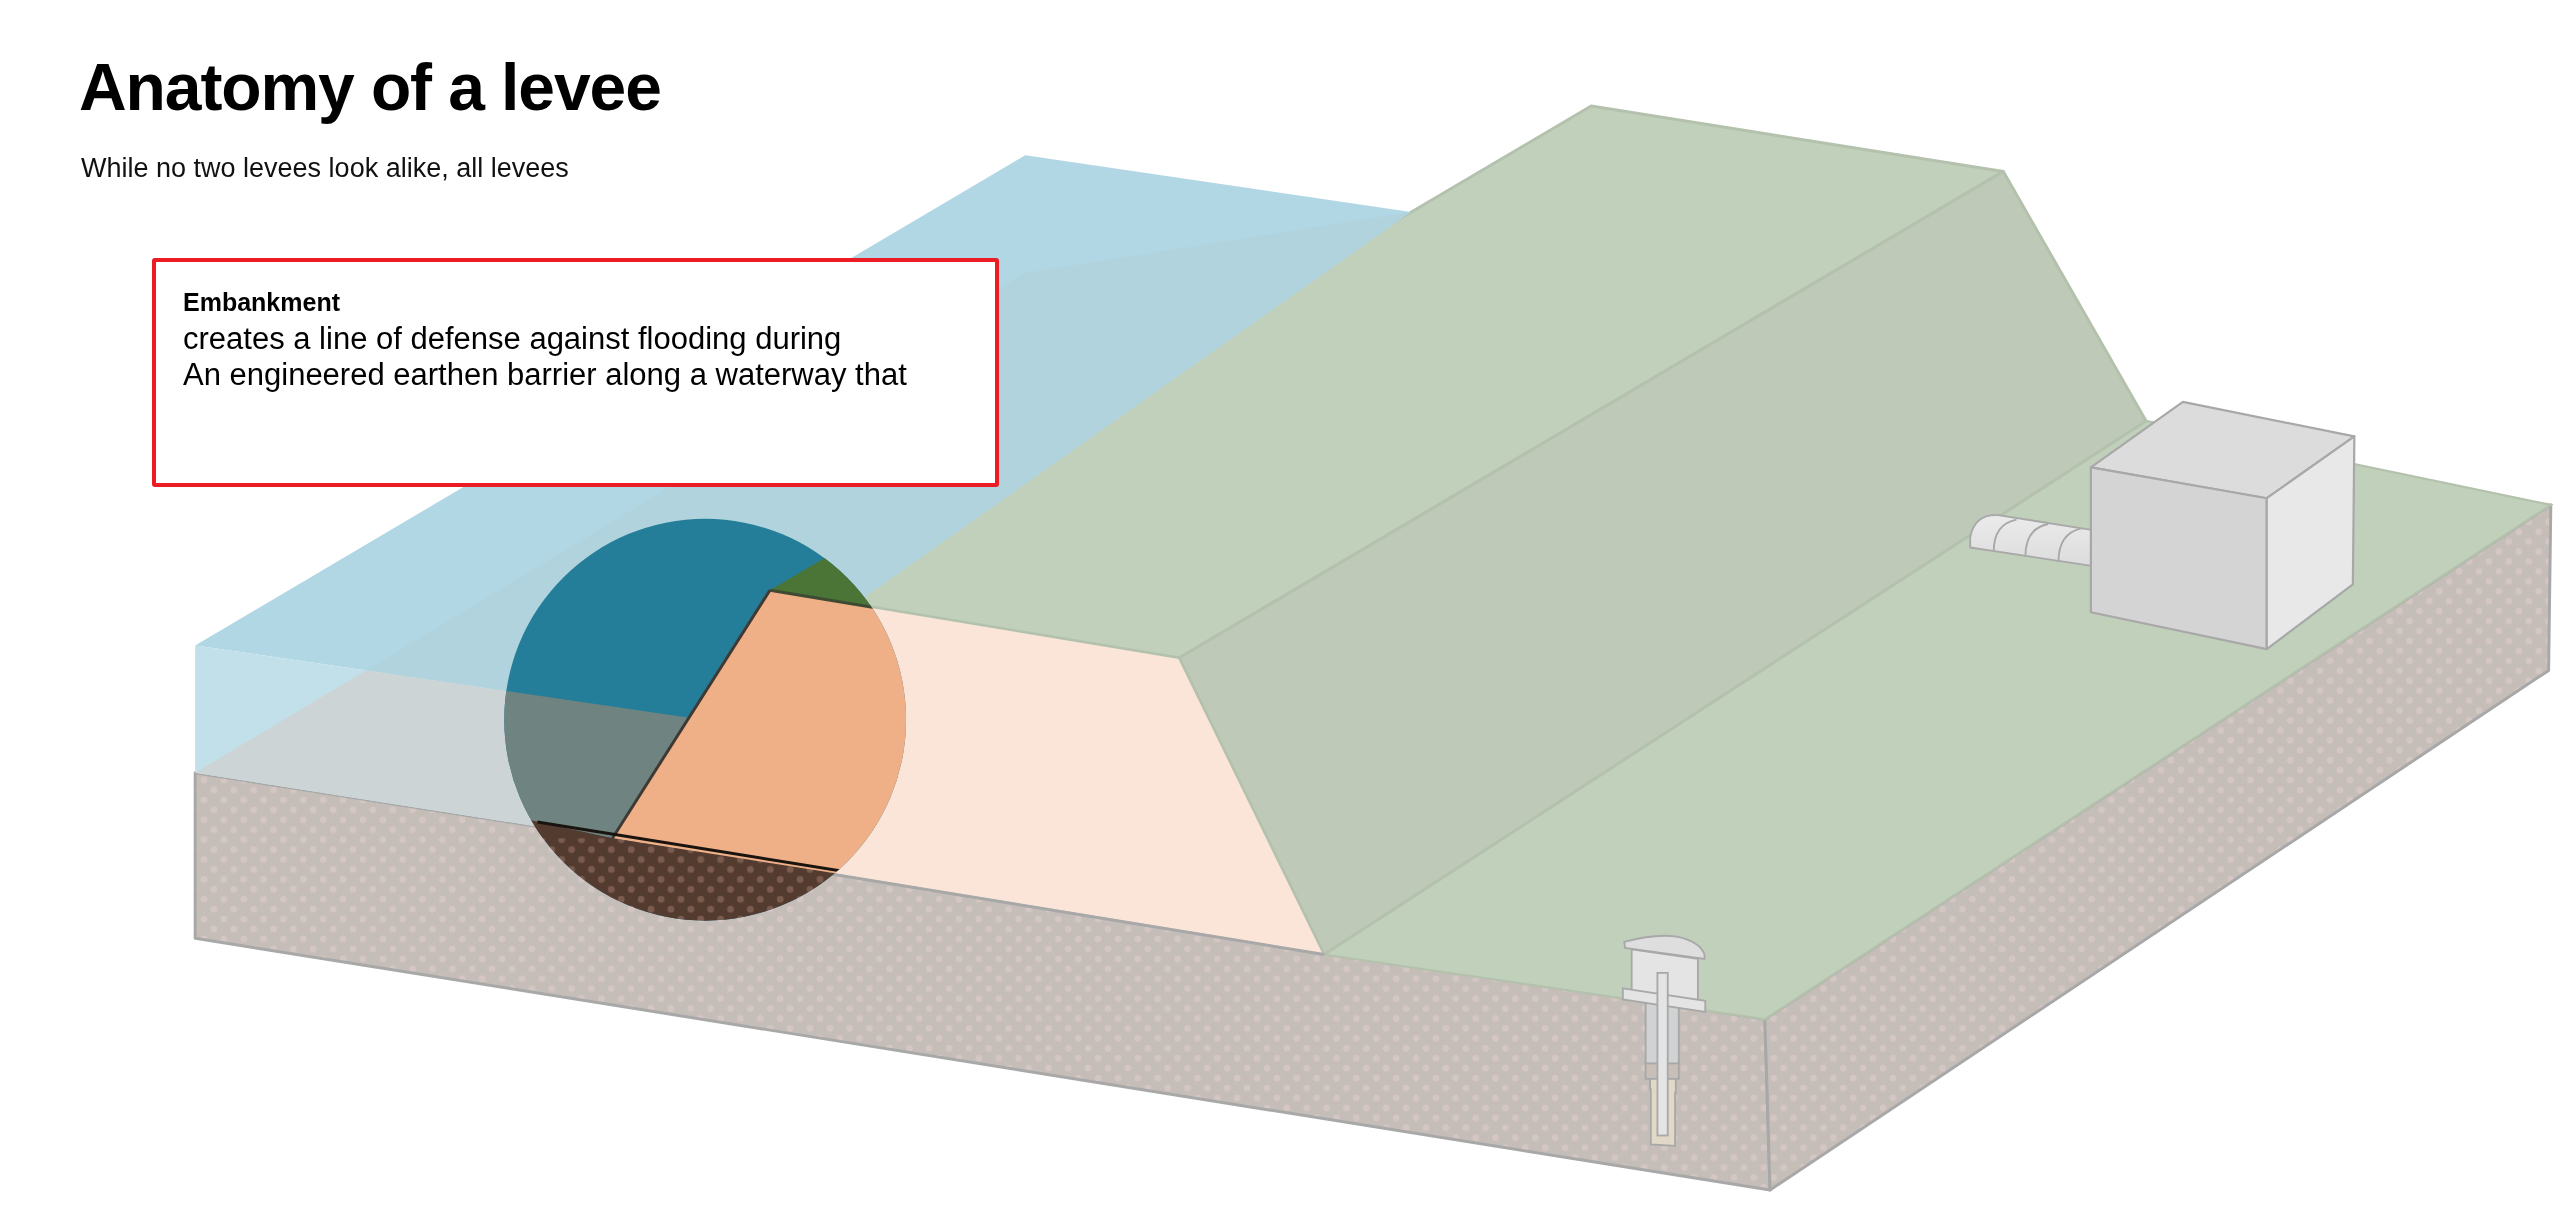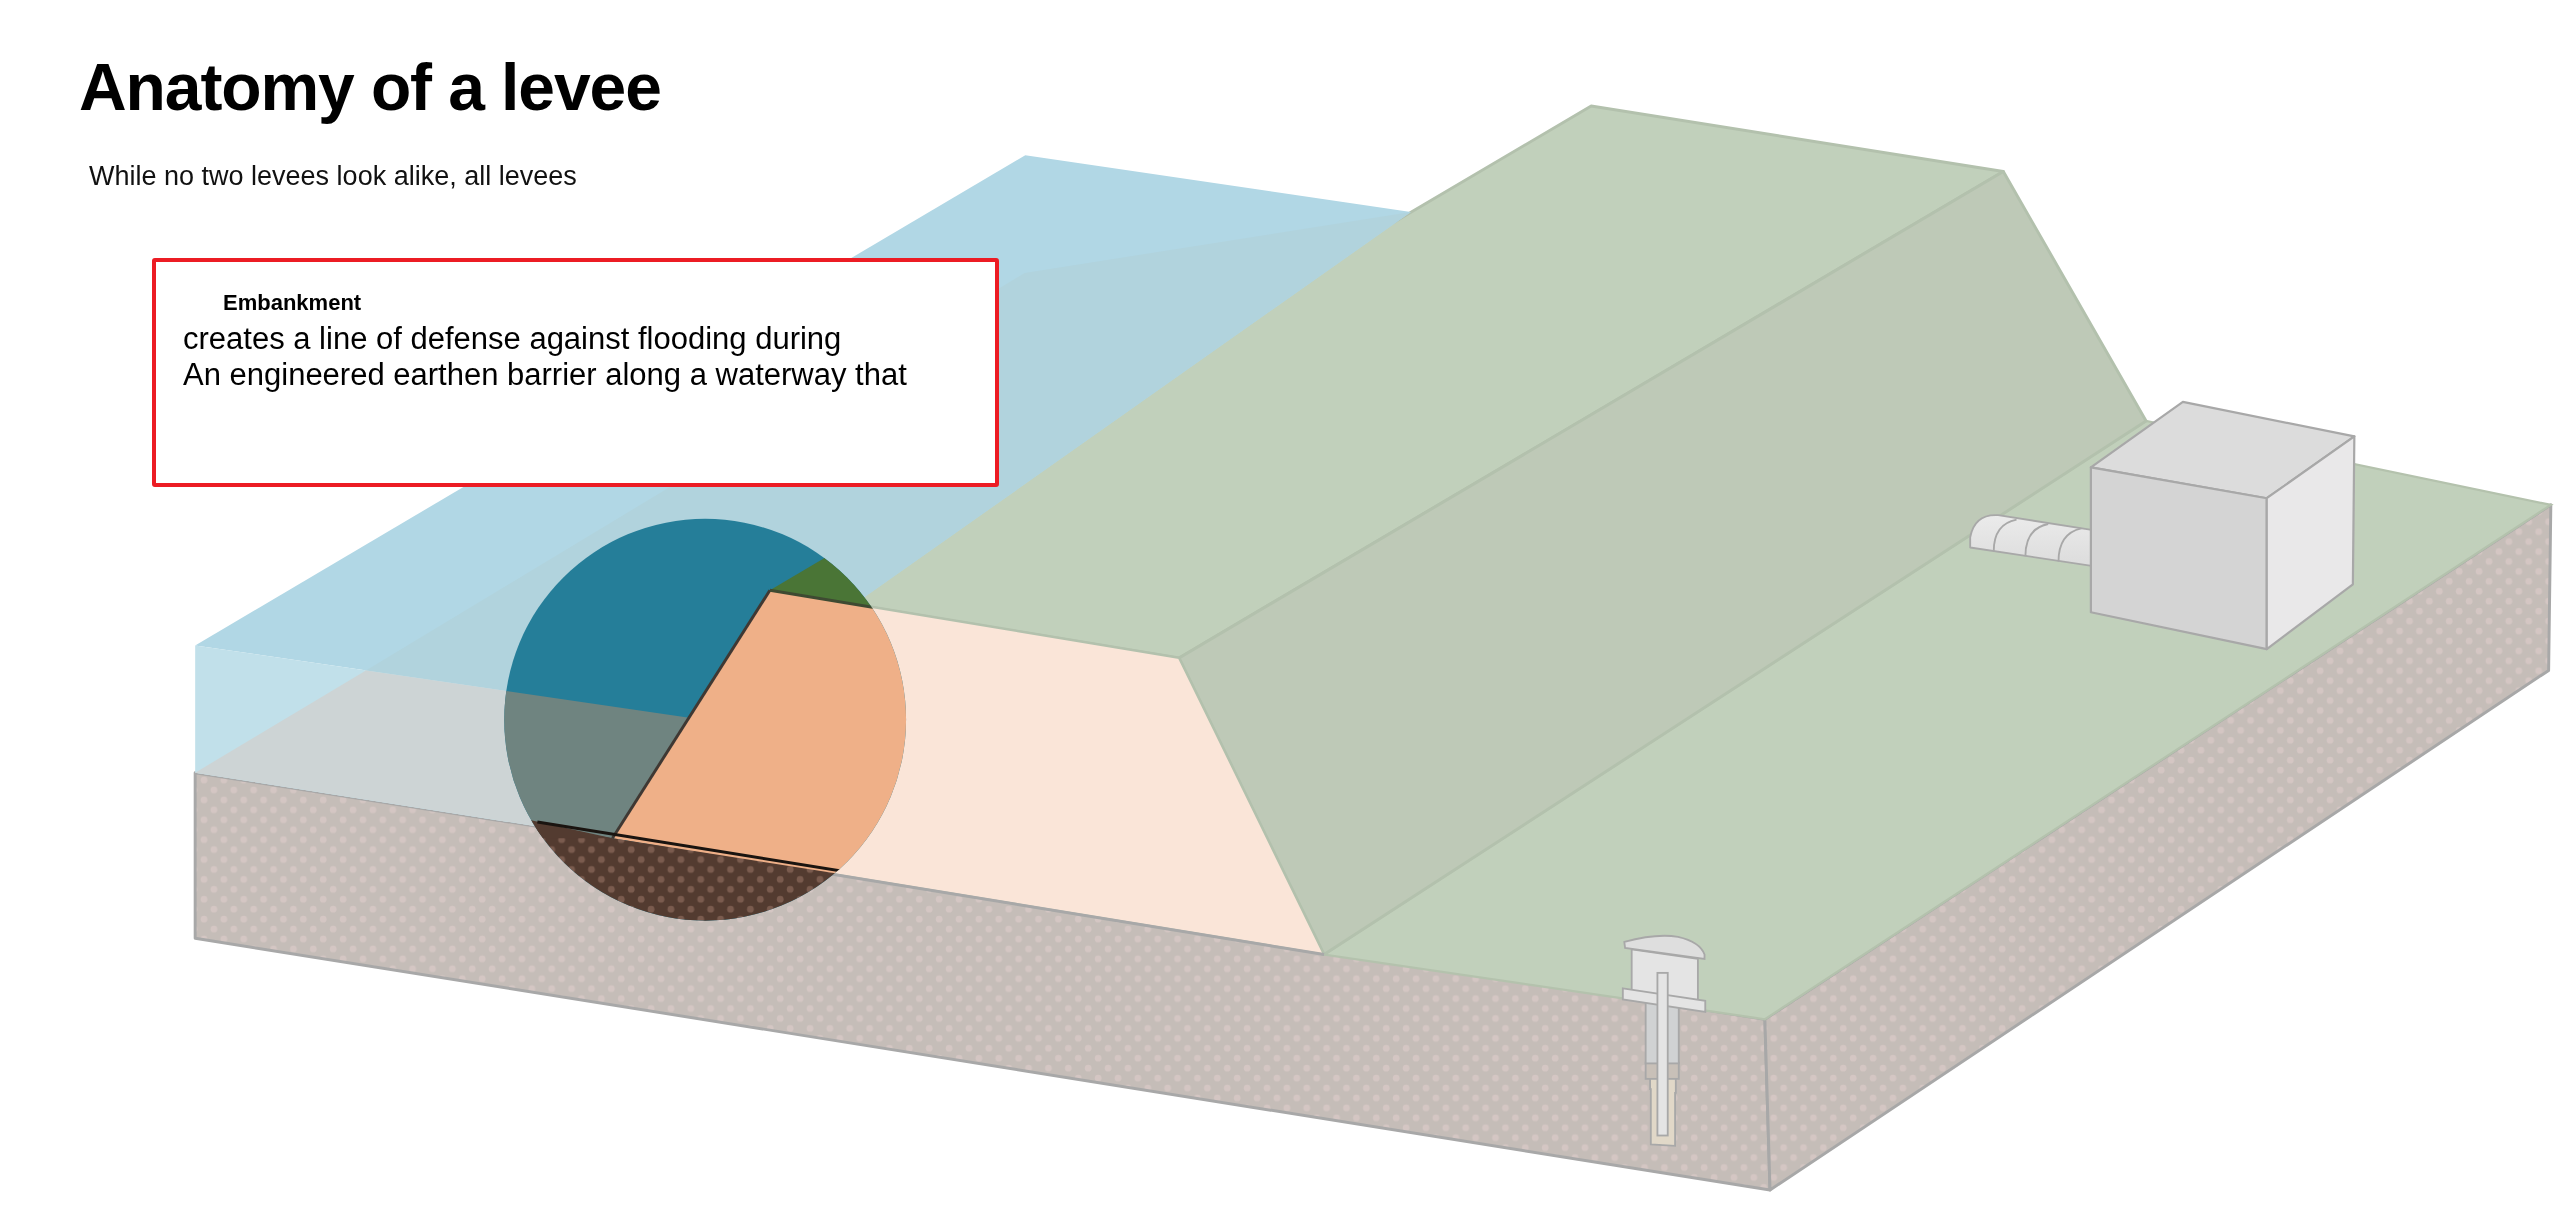--- a/index.html
+++ b/index.html
@@ -7,32 +7,32 @@
   #scene { position: absolute; left: 0; top: 0; width: 2576px; height: 1215px; }
   .title {
     position: absolute; left: 79px; top: 47px;
     font-family: "Liberation Sans", sans-serif; font-weight: bold;
     font-size: 66px; line-height: 81px; letter-spacing: -1.1px;
     color: #000000; margin: 0; white-space: nowrap;
   }
   .subtitle {
     position: absolute; left: 81px; top: 150px;
     font-family: "Liberation Sans", sans-serif; font-size: 27px; line-height: 37px;
-    color: #111111; margin: 8px;
+    color: #111111; margin: 0;
   }
   .subtitle span { display: block; white-space: nowrap; }
   .callout {
     position: absolute; left: 152px; top: 258px; width: 839px; height: 221px;
     border: 4.4px solid #ec1c24; border-radius: 2.9px; background: #ffffff;
     box-sizing: content-box;
   }
   .callout-title {
     position: absolute; left: 27px; top: 22px;
     font-family: "Liberation Sans", sans-serif; font-weight: bold;
-    font-size: 22px; line-height: 37px; color: #000000; white-space: nowrap; margin-left: 40px;
+    font-size: 25px; line-height: 37px; color: #000000; white-space: nowrap;
   }
   .callout-body {
     position: absolute; left: 27px; top: 59px;
     font-family: "Liberation Sans", sans-serif; font-size: 31px; line-height: 36px;
     color: #000000;
   }
   .callout-body span { display: block; white-space: pre; }
 </style>
 </head>
 <body>

